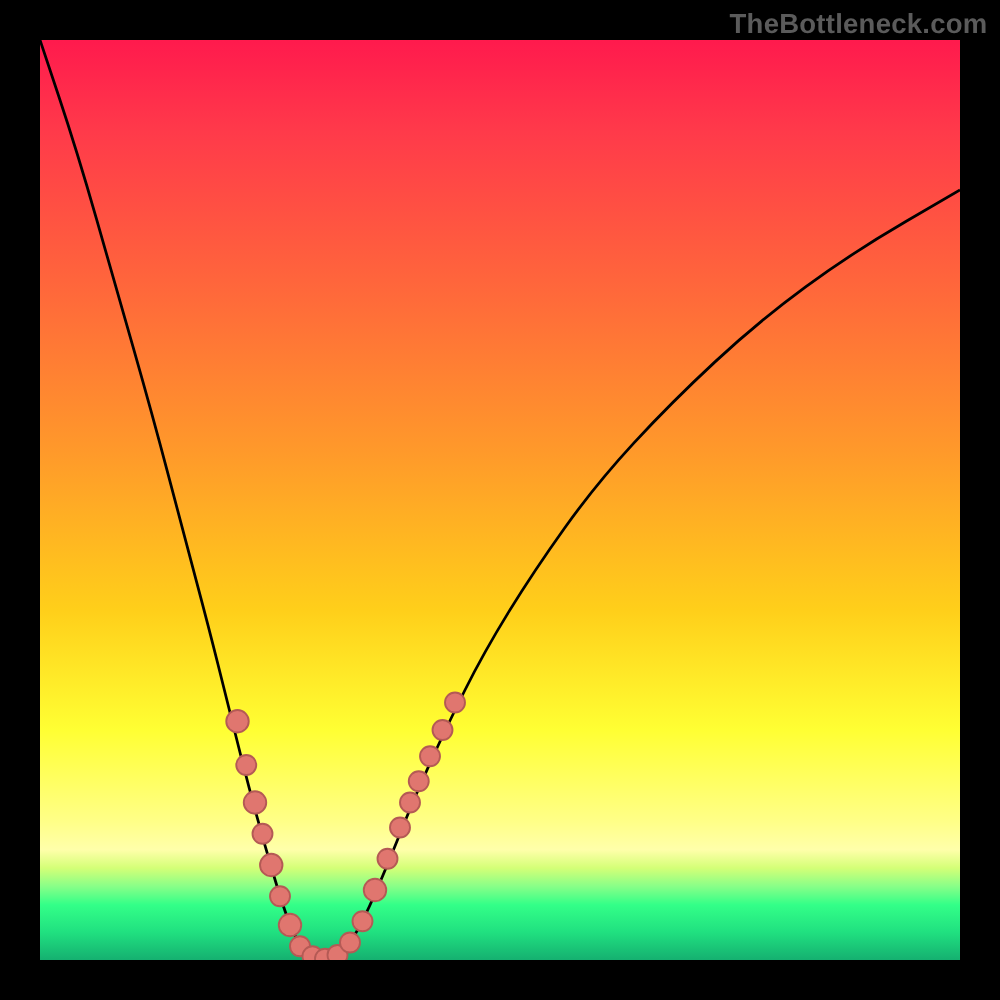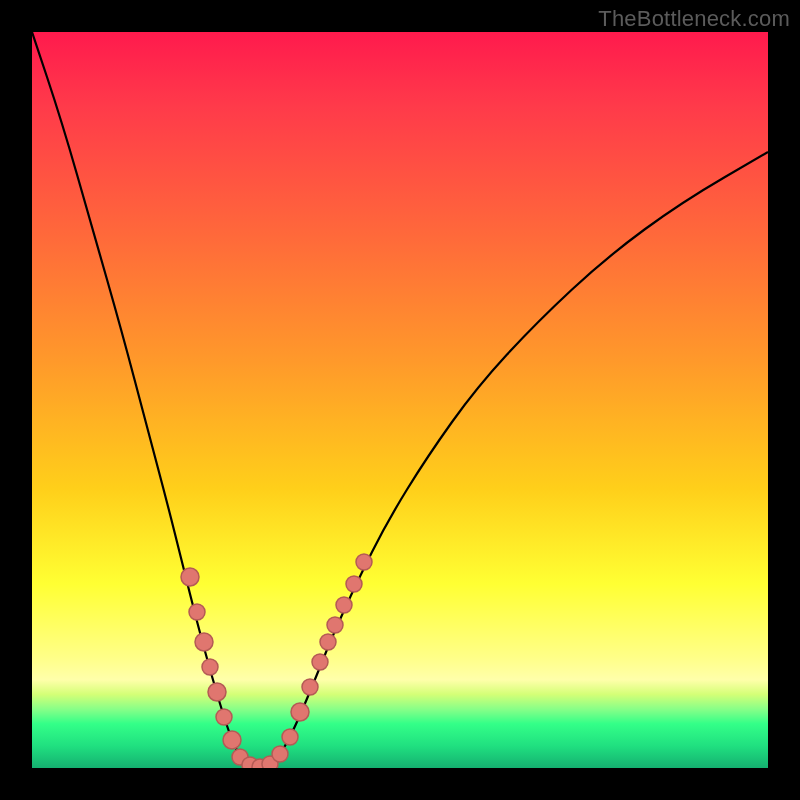--- a/index.html
+++ b/index.html
@@ -38,21 +38,21 @@
       #88ff88 92%,
       #33ff88 94%,
       #20e080 97%,
       #15b070 100%);
   }
   .watermark {
     position: absolute;
     top: 6px;
     right: 10px;
     font-size: 22px;
-    font-weight: 400;
+    font-weight: 700;
     color: #5b5b5b;
     letter-spacing: 0.2px;
   }
   svg.overlay {
     position: absolute;
     left: 0;
     top: 0;
     width: 736px;
     height: 736px;
   }

